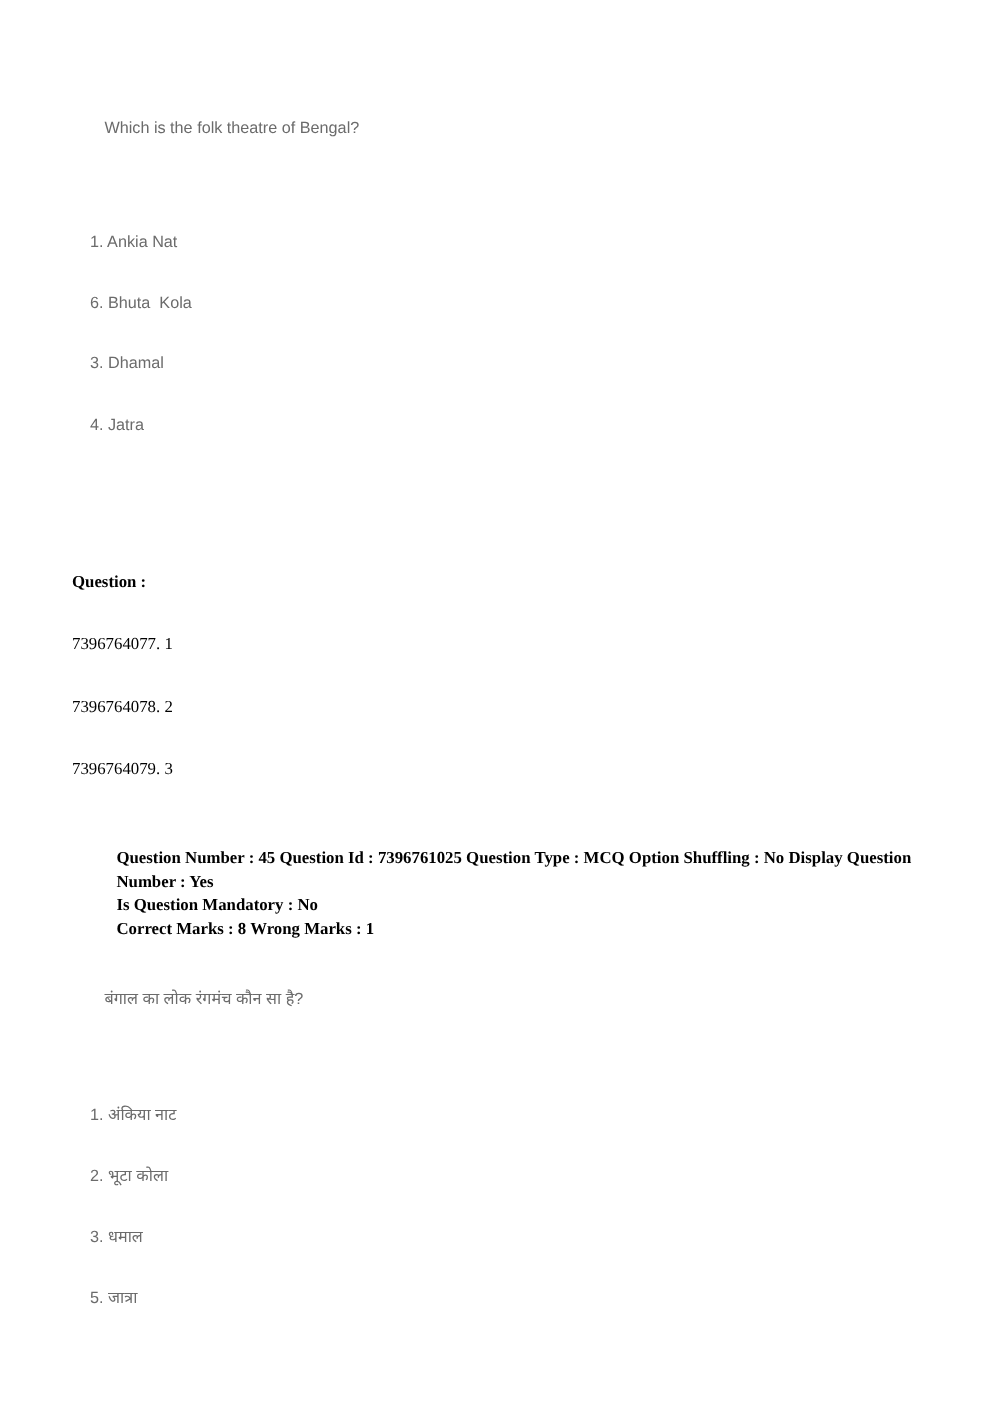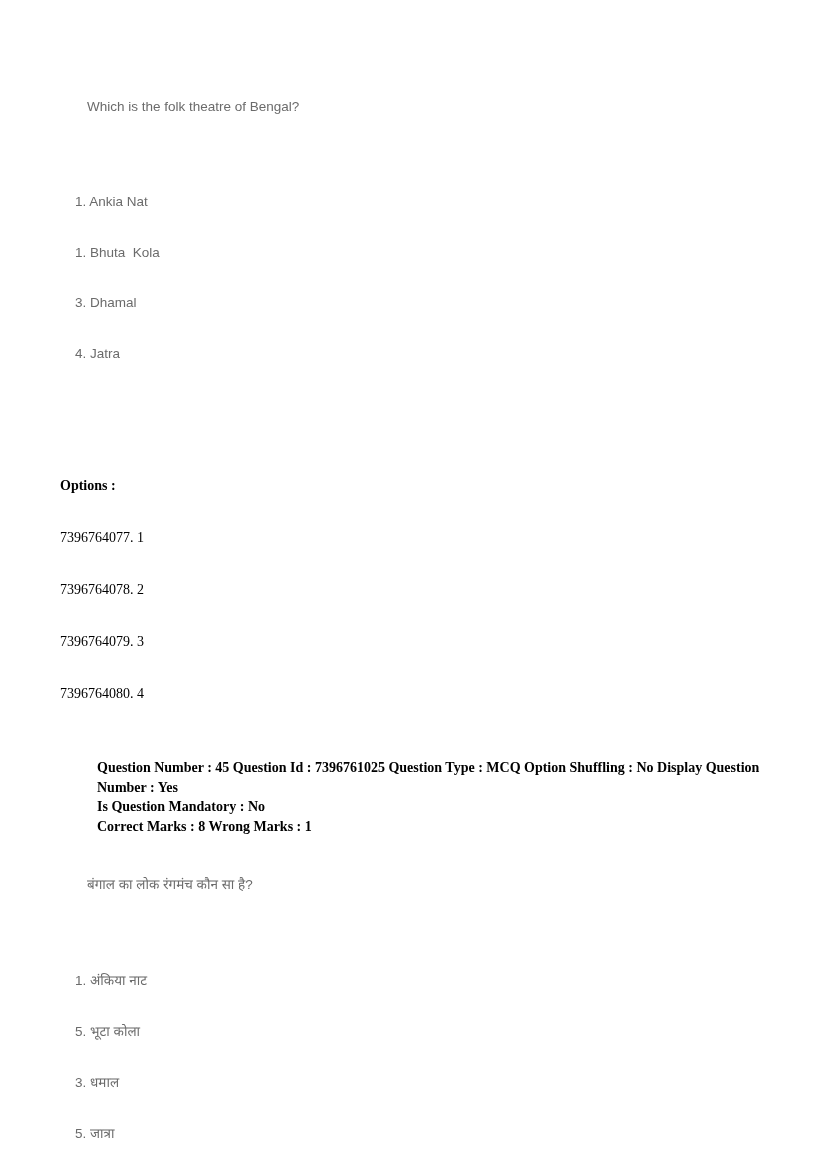--- a/index.html
+++ b/index.html
@@ -66,43 +66,42 @@
 </style>
 </head>
 <body>
 
 <div class="page">
 
   <section class="q-gray">
     <div class="stem">Which is the folk theatre of Bengal?</div>
     <div class="choices">
       <div class="choice">1. Ankia Nat</div>
-      <div class="choice">1. Bhuta  Kola</div>
+      <div class="choice">6. Bhuta  Kola</div>
       <div class="choice">3. Dhamal</div>
       <div class="choice">4. Jatra</div>
     </div>
   </section>
 
   <section class="options-block">
-    <div class="options-label">Options :</div>
+    <div class="options-label">Question :</div>
     <div class="option-id">7396764077. 1</div>
     <div class="option-id">7396764078. 2</div>
     <div class="option-id">7396764079. 3</div>
-    <div class="option-id">7396764080. 4</div>
   </section>
 
   <section class="meta-block">
     <div>Question Number : 45 Question Id : 7396761025 Question Type : MCQ Option Shuffling : No Display Question Number : Yes</div>
     <div>Is Question Mandatory : No</div>
     <div>Correct Marks : 8 Wrong Marks : 1</div>
   </section>
 
   <section class="q-gray q-hindi mt10">
     <div class="stem">बंगाल का लोक रंगमंच कौन सा है?</div>
     <div class="choices">
       <div class="choice">1. अंकिया नाट</div>
-      <div class="choice">5. भूटा कोला</div>
+      <div class="choice">2. भूटा कोला</div>
       <div class="choice">3. धमाल</div>
       <div class="choice">5. जात्रा</div>
     </div>
   </section>
 
 </div>
 
 </body></html>

